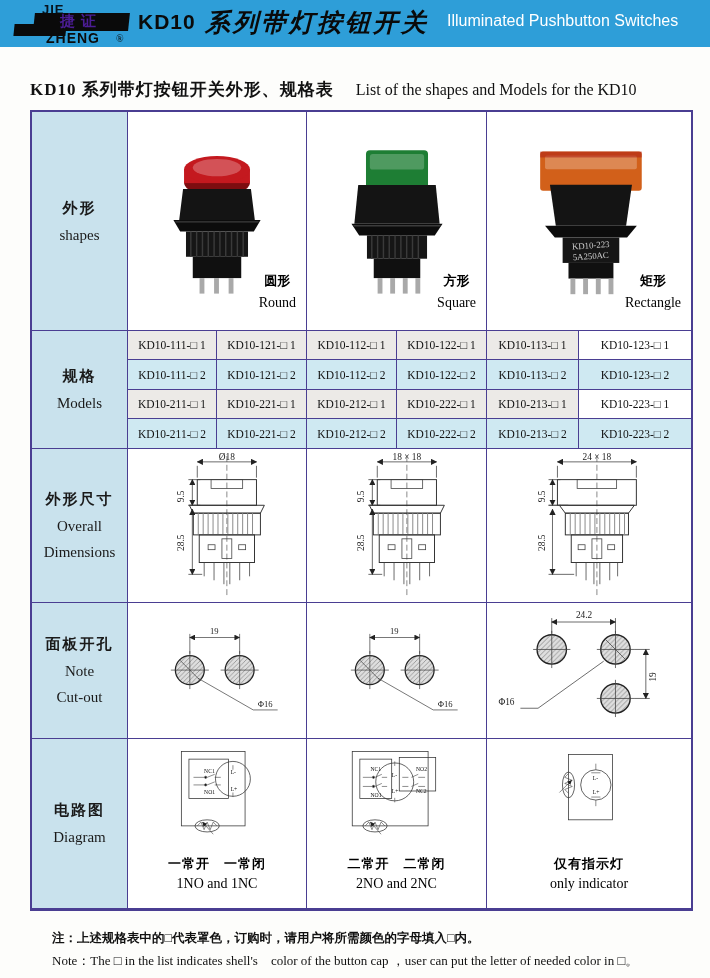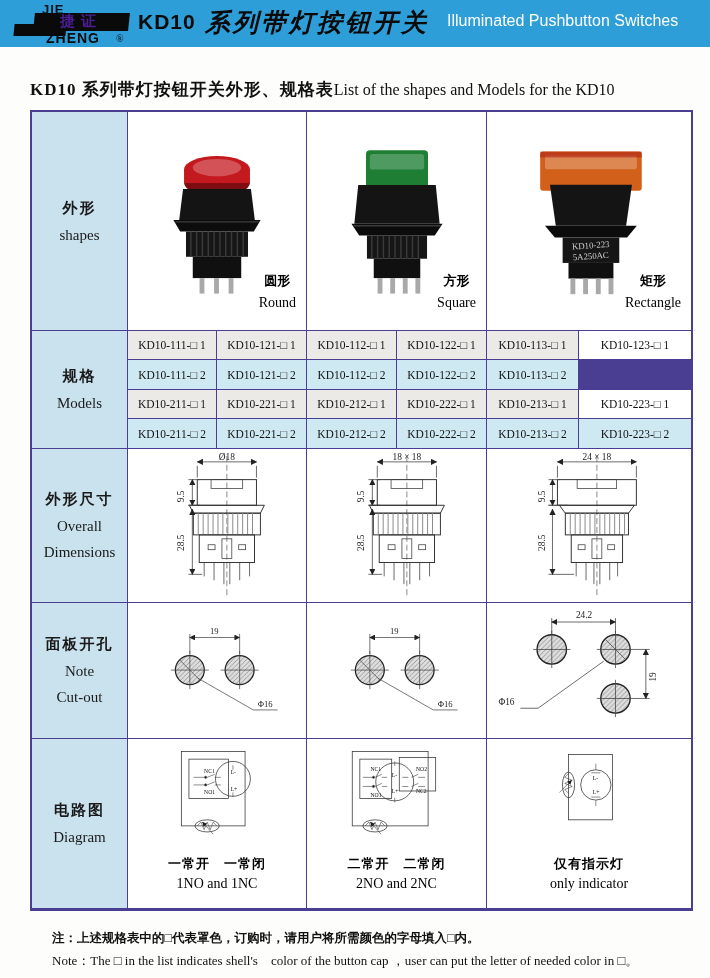--- a/index.html
+++ b/index.html
@@ -15,21 +15,21 @@
   .logo-cn { position:absolute; left:52px; top:10px; color:#4c1d95; font-weight:bold; font-size:15px; letter-spacing:6px; }
   .logo-zheng { position:absolute; left:38px; top:28px; font-family:"Liberation Sans",sans-serif; font-weight:bold; font-size:14px; color:#0a0a0a; letter-spacing:1px; }
   .logo-reg { position:absolute; left:108px; top:31px; font-size:10px; color:#0a0a0a; }
   .t-model { position:absolute; left:138px; top:10px; font-family:"Liberation Sans",sans-serif; font-weight:bold; font-size:21px; color:#0a0a0a; letter-spacing:1px; }
   .t-cn { position:absolute; left:205px; top:6px; font-weight:900; font-style:italic; font-size:25px; color:#0a0a0a; letter-spacing:3px; }
   .t-en { position:absolute; left:447px; top:12px; font-family:"Liberation Sans",sans-serif; font-size:16px; color:#ffffff; letter-spacing:0px; }
 
   
   .subtitle { position:absolute; left:30px; top:78px; width:670px; white-space:nowrap; }
   .sub-cn { font-weight:bold; font-size:17px; color:#111; letter-spacing:1px; }
-  .sub-en { font-size:16px; color:#111; }
+  .sub-en { font-size:16px; color:#111; margin-left:22px; }
 
   
   .tbl { position:absolute; left:30px; top:110px; width:663px; height:801px;
          border:2px solid #4a3e92; background:#4a3e92;
          display:grid; grid-template-columns:95px 88px 89px 89px 89px 91px 112px;
          grid-template-rows:218px 28px 29px 28px 29px 153px 135px 169px; gap:1px; }
   .cell { position:relative; background:#ffffff; overflow:hidden; }
   .hdrcell { background:#c9e2ed; display:flex; flex-direction:column; align-items:center; justify-content:center; gap:9px; }
   .hdr-cn { font-weight:bold; font-size:15px; color:#1a1a1a; letter-spacing:2px; }
   .hdr-en { font-size:15px; color:#1a1a1a; }
@@ -185,20 +185,21 @@
     <div class="cell modelcell mgray" style="grid-area:2/4/3/5">KD10-112-□ 1</div>
     <div class="cell modelcell mgray" style="grid-area:2/5/3/6">KD10-122-□ 1</div>
     <div class="cell modelcell mgray" style="grid-area:2/6/3/7">KD10-113-□ 1</div>
     <div class="cell modelcell" style="grid-area:2/7/3/8">KD10-123-□ 1</div>
 
     <div class="cell modelcell mblue" style="grid-area:3/2/4/3">KD10-111-□ 2</div>
     <div class="cell modelcell mblue" style="grid-area:3/3/4/4">KD10-121-□ 2</div>
     <div class="cell modelcell mblue" style="grid-area:3/4/4/5">KD10-112-□ 2</div>
     <div class="cell modelcell mblue" style="grid-area:3/5/4/6">KD10-122-□ 2</div>
     <div class="cell modelcell mblue" style="grid-area:3/6/4/7">KD10-113-□ 2</div>
+    <div class="cell modelcell mblue" style="grid-area:3/7/4/8">KD10-123-□ 2</div>
 
     <div class="cell modelcell mgray" style="grid-area:4/2/5/3">KD10-211-□ 1</div>
     <div class="cell modelcell mgray" style="grid-area:4/3/5/4">KD10-221-□ 1</div>
     <div class="cell modelcell mgray" style="grid-area:4/4/5/5">KD10-212-□ 1</div>
     <div class="cell modelcell mgray" style="grid-area:4/5/5/6">KD10-222-□ 1</div>
     <div class="cell modelcell mgray" style="grid-area:4/6/5/7">KD10-213-□ 1</div>
     <div class="cell modelcell" style="grid-area:4/7/5/8">KD10-223-□ 1</div>
 
     <div class="cell modelcell mblue" style="grid-area:5/2/6/3">KD10-211-□ 2</div>
     <div class="cell modelcell mblue" style="grid-area:5/3/6/4">KD10-221-□ 2</div>

